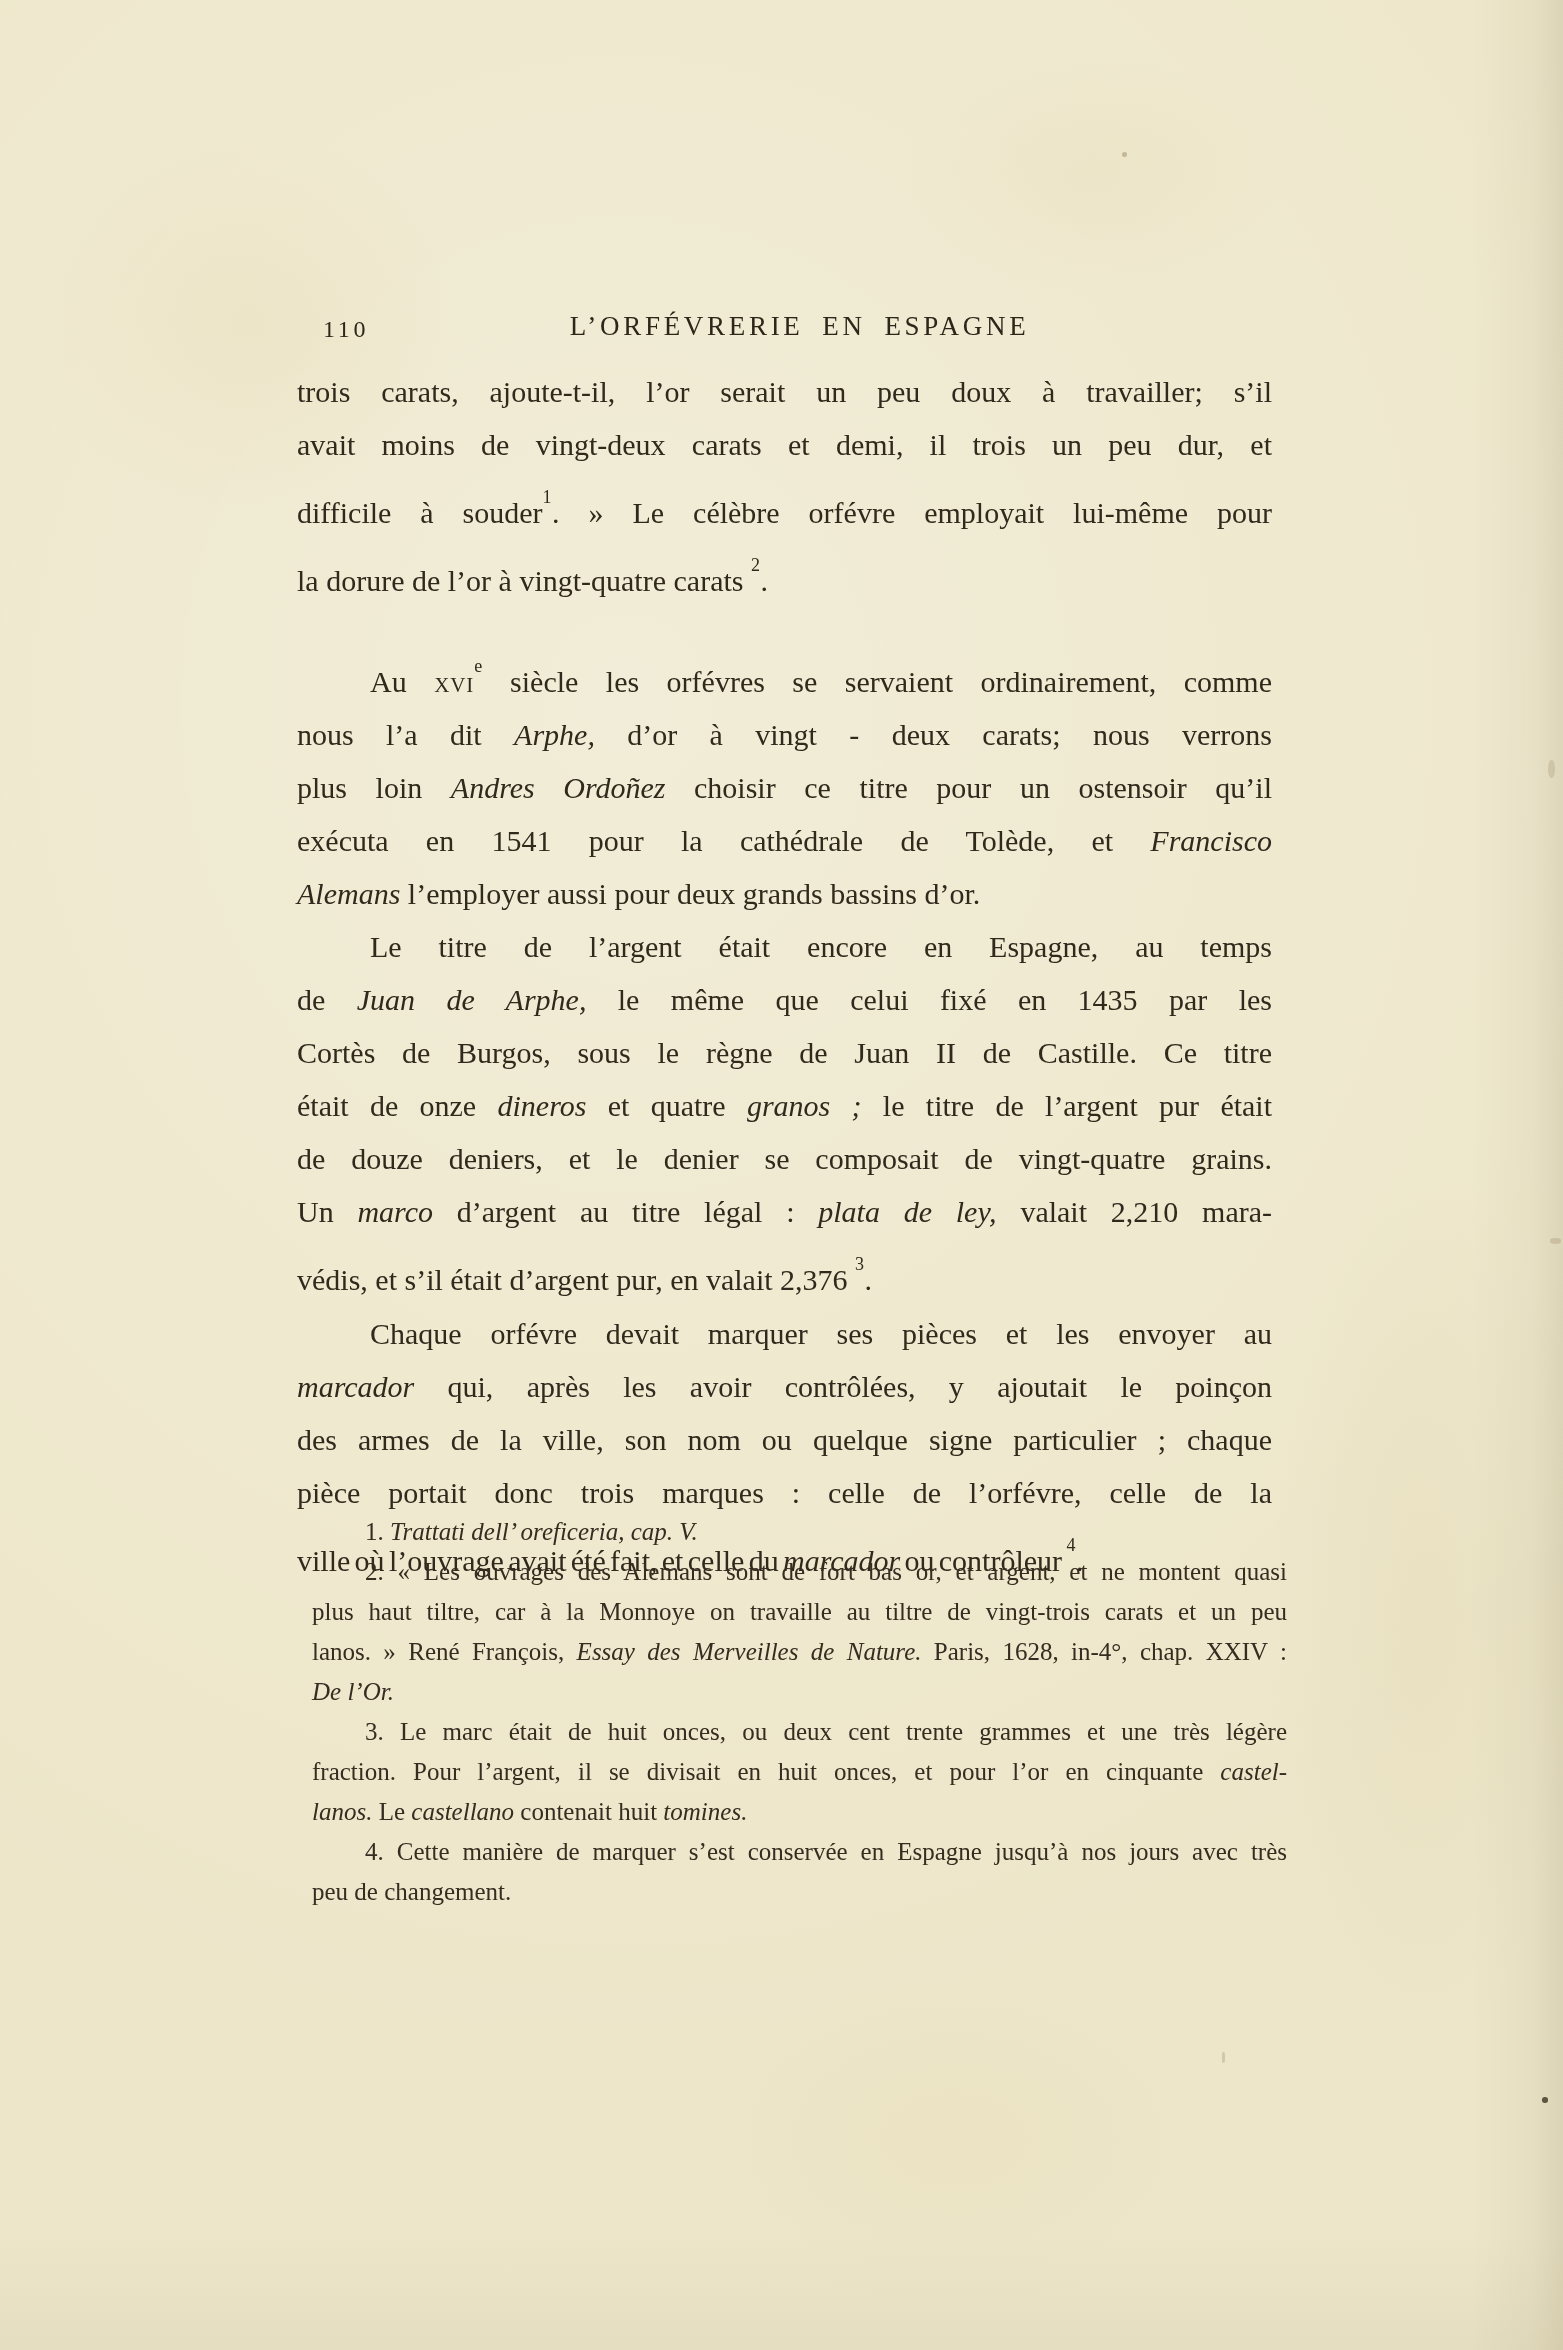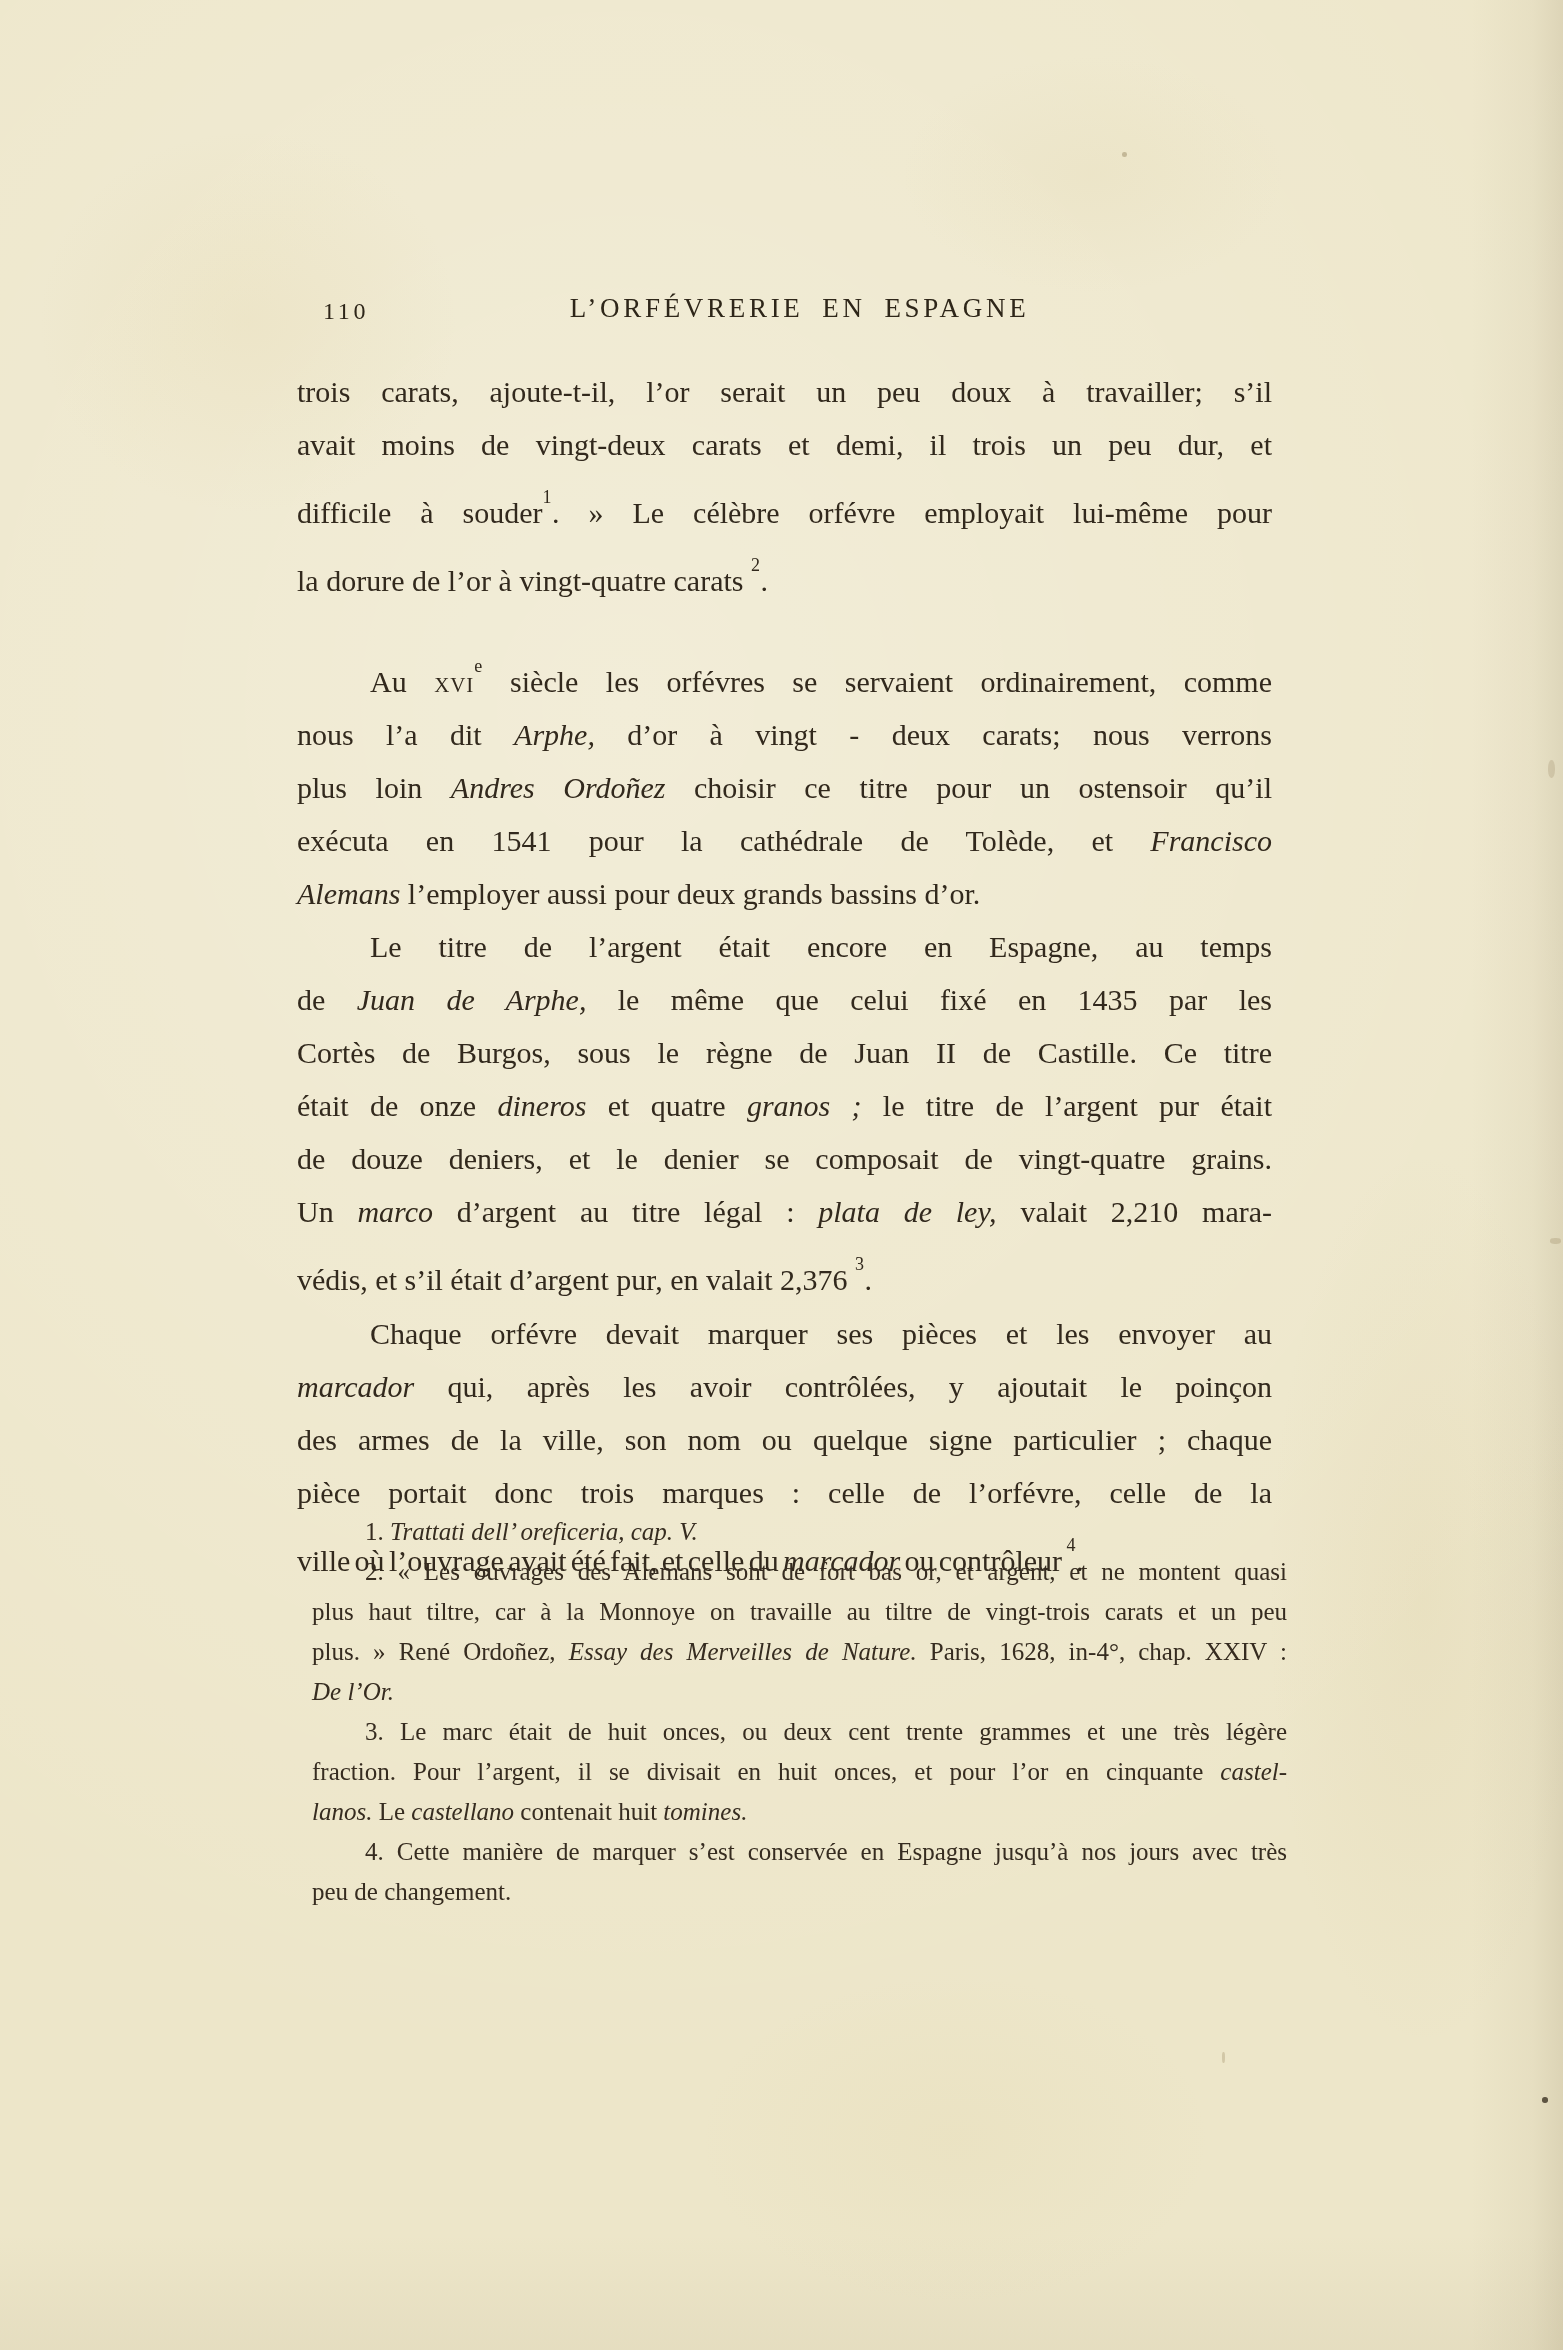--- a/index.html
+++ b/index.html
@@ -23,21 +23,21 @@
   .stain-a { left: 37px;  top: 129px;  width: 422px; height: 386px;
              background: radial-gradient(closest-side, rgba(208,184,112,0.10), rgba(208,184,112,0)); }
   .stain-b { left: 1267px; top: 1148px; width: 312px; height: 900px;
              background: radial-gradient(closest-side, rgba(190,165,100,0.09), rgba(190,165,100,0)); }
   .stain-c { left: 698px; top: 1974px; width: 514px; height: 331px;
              background: radial-gradient(closest-side, rgba(205,185,120,0.08), rgba(205,185,120,0)); }
   .stain-d { left: 900px; top: 55px; width: 386px; height: 239px;
              background: radial-gradient(closest-side, rgba(205,185,120,0.09), rgba(205,185,120,0)); }
 
   .running-header {
-    position: absolute; left: 312px; top: 289px; width: 975px;
+    position: absolute; left: 312px; top: 307px; width: 975px;
     text-align: center; line-height: 39px;
     font-size: 27px; letter-spacing: 3.7px; word-spacing: 8.3px;
     color: #2e2619;
   }
   .pagenum {
     position: absolute; left: 11px; top: 2.8px;
     font-size: 24px; letter-spacing: 3.7px; word-spacing: normal;
   }
 
   .body-text {
@@ -118,21 +118,21 @@
       </div>
     </main>
 
   <section class="footnotes" id="footnotes">
       <div class="paragraph">
         <div class="line last indent-fn"><span>1. </span><span class="it">Trattati dell’ oreficeria, cap. V.</span></div>
       </div>
       <div class="paragraph">
         <div class="line indent-fn"><span>2. « Les ouvrages des Alemans sont de fort bas or, et argent, et ne montent quasi</span></div>
         <div class="line tight"><span>plus haut tiltre, car à la Monnoye on travaille au tiltre de vingt-trois carats et un peu</span></div>
-        <div class="line tight"><span>plus. » René Ordoñez, </span><span class="it">Essay des Merveilles de Nature.</span><span> Paris, 1628, in-4°, chap. XXIV :</span></div>
+        <div class="line tight"><span>lanos. » René François, </span><span class="it">Essay des Merveilles de Nature.</span><span> Paris, 1628, in-4°, chap. XXIV :</span></div>
         <div class="line last"><span class="it">De l’Or.</span></div>
       </div>
       <div class="paragraph">
         <div class="line indent-fn"><span>3. Le marc était de huit onces, ou deux cent trente grammes et une très légère</span></div>
         <div class="line tight"><span>fraction. Pour l’argent, il se divisait en huit onces, et pour l’or en cinquante </span><span class="it">castel-</span></div>
         <div class="line last"><span class="it">lanos.</span><span> Le </span><span class="it">castellano</span><span> contenait huit </span><span class="it">tomines.</span></div>
       </div>
       <div class="paragraph">
         <div class="line indent-fn"><span>4. Cette manière de marquer s’est conservée en Espagne jusqu’à nos jours avec très</span></div>
         <div class="line last"><span>peu de changement.</span></div>

